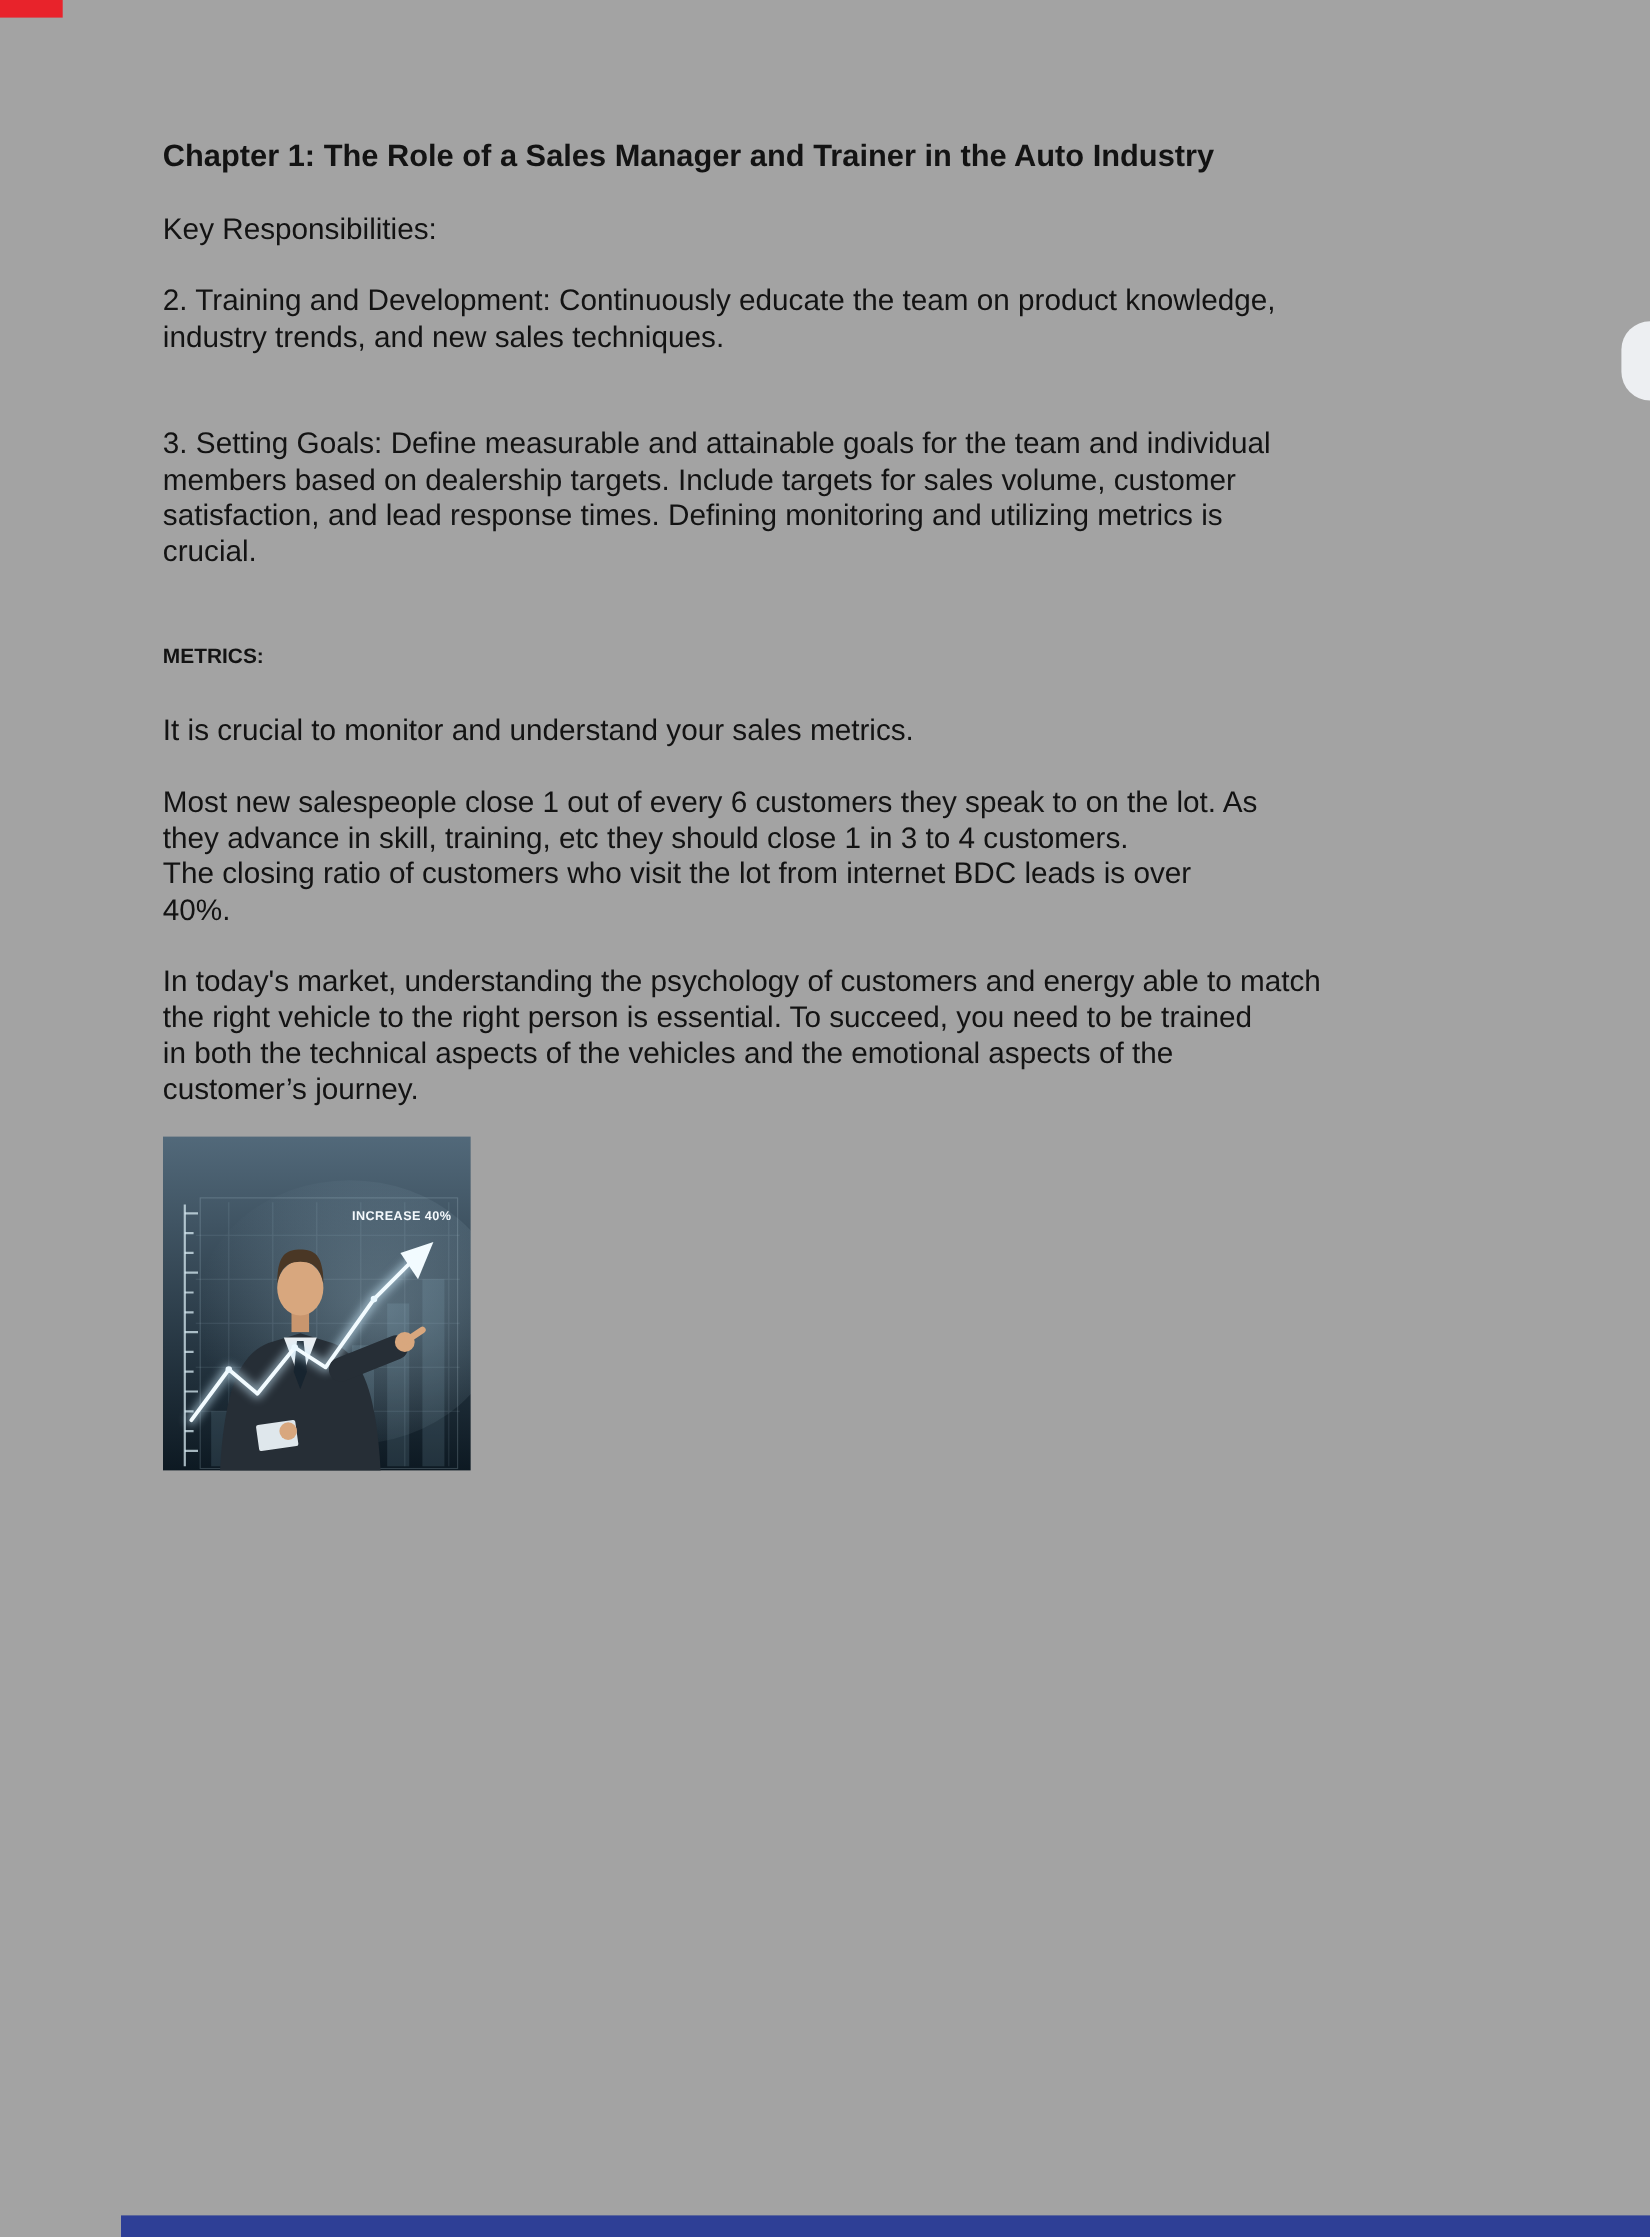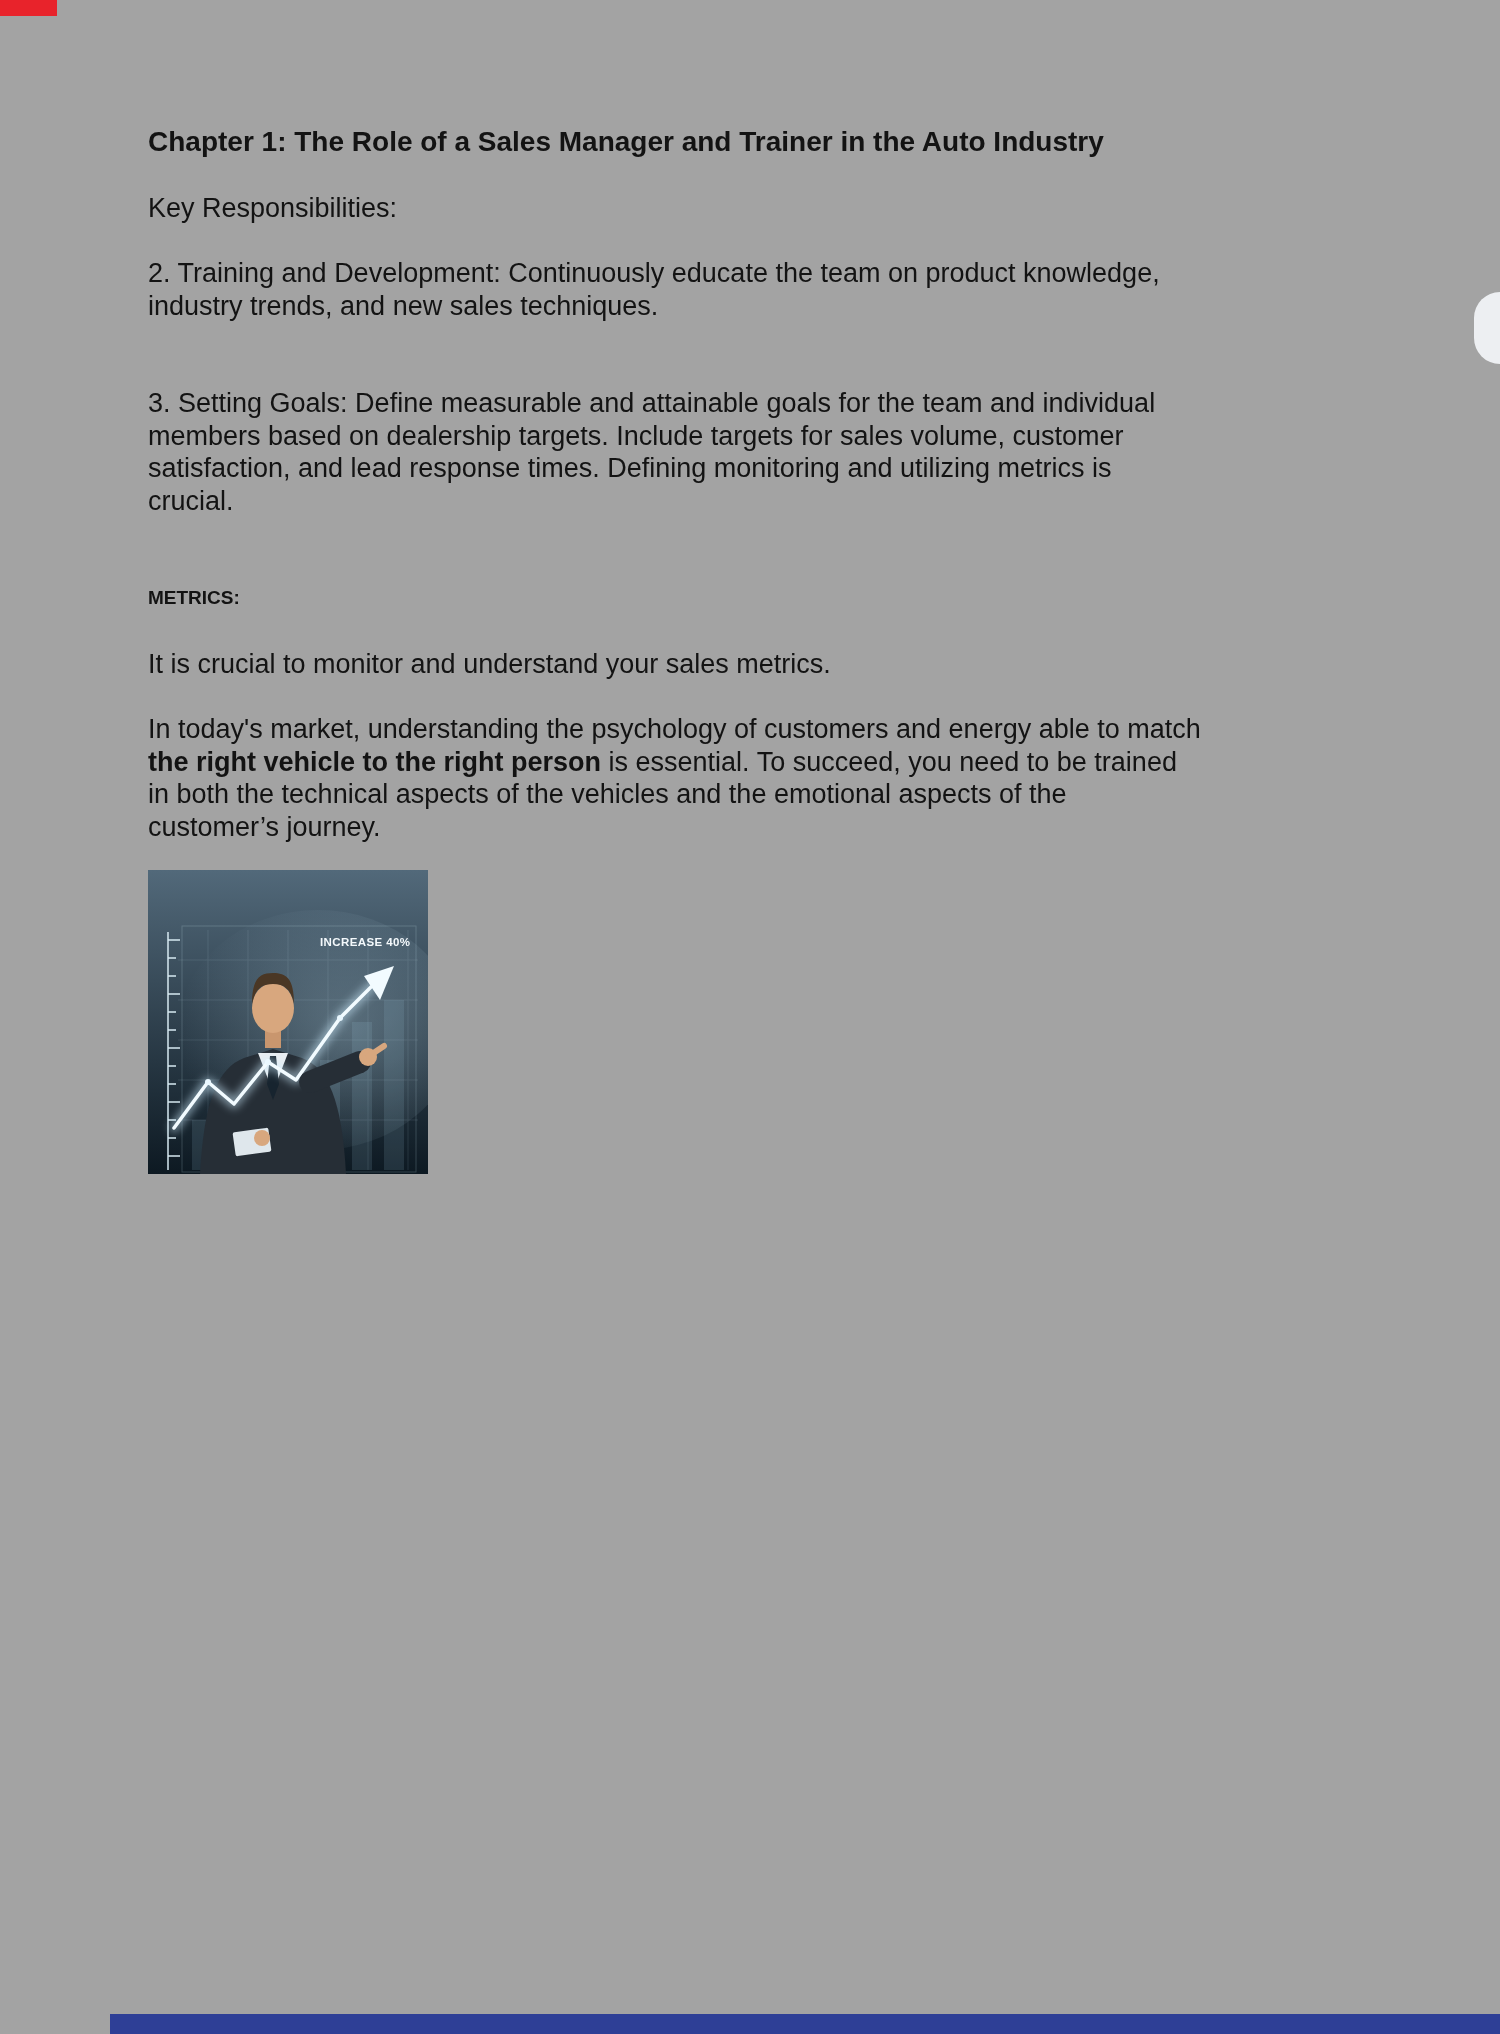--- a/index.html
+++ b/index.html
@@ -16,21 +16,21 @@
     white-space: pre-wrap;
     font-size: 27px;
     line-height: 32.5px;
     font-weight: 400;
     color: #131313;
   }
   h1.doc-title { font-weight: 700; font-size: 28px; margin-bottom: 33px; }
   h2.metrics-heading { font-weight: 700; font-size: 19px; margin-bottom: 33px; }
   .mb1 { margin-bottom: 33px; }
   .mb2 { margin-bottom: 65px; }
-  .closing strong { font-weight: 700; }
+  .closing strong { font-weight: 400; }
 
   figure.photo {
     margin-top: 27px;
     width: 320px;
     height: 304px;
     overflow: hidden;
   }
   figure.photo svg { display: block; width: 280px; height: 304px; }
 
   .corner-tag {
@@ -70,20 +70,24 @@
 
     <p class="mb2">3. Setting Goals: Define measurable and attainable goals for the team and individual
 members based on dealership targets. Include targets for sales volume, customer
 satisfaction, and lead response times. Defining monitoring and utilizing metrics is
 crucial.</p>
 
     <h2 class="metrics-heading">METRICS:</h2>
 
     <p class="mb1">It is crucial to monitor and understand your sales metrics.</p>
 
+    <p class="mb1">Most new salespeople close 1 out of every 6 customers they speak to on the lot. As
+they advance in skill, training, etc they should close 1 in 3 to 4 customers.
+The closing ratio of customers who visit the lot from internet BDC leads is over
+40%.</p>
 
     <p class="closing"><span>In today's market, understanding the psychology of customers and energy able to match
 </span><strong>the right vehicle to the right person</strong><span> is essential. To succeed, you need to be trained
 in both the technical aspects of the vehicles and the emotional aspects of the
 customer’s journey.</span></p>
 
     <figure class="photo">
       <svg viewBox="0 0 280 304" xmlns="http://www.w3.org/2000/svg">
         <defs>
           <linearGradient id="bgGrad" x1="0" y1="0" x2="0" y2="1">

